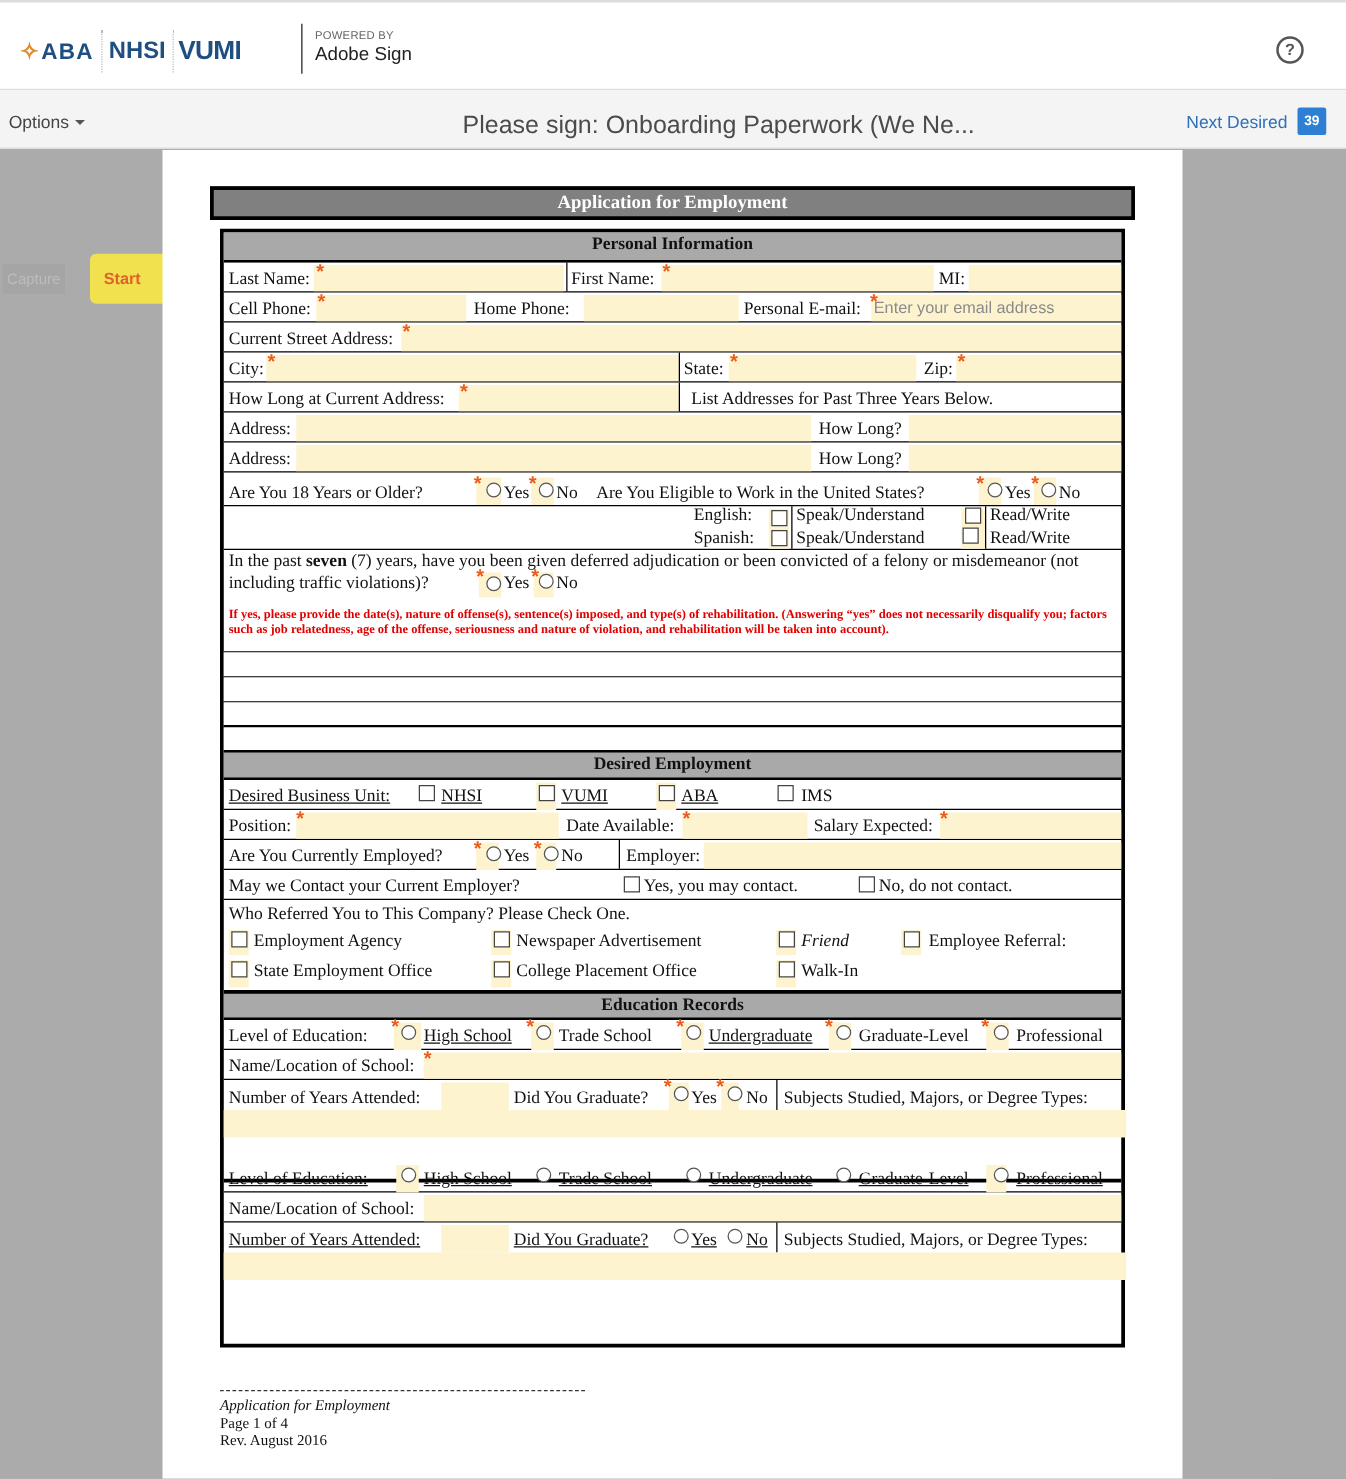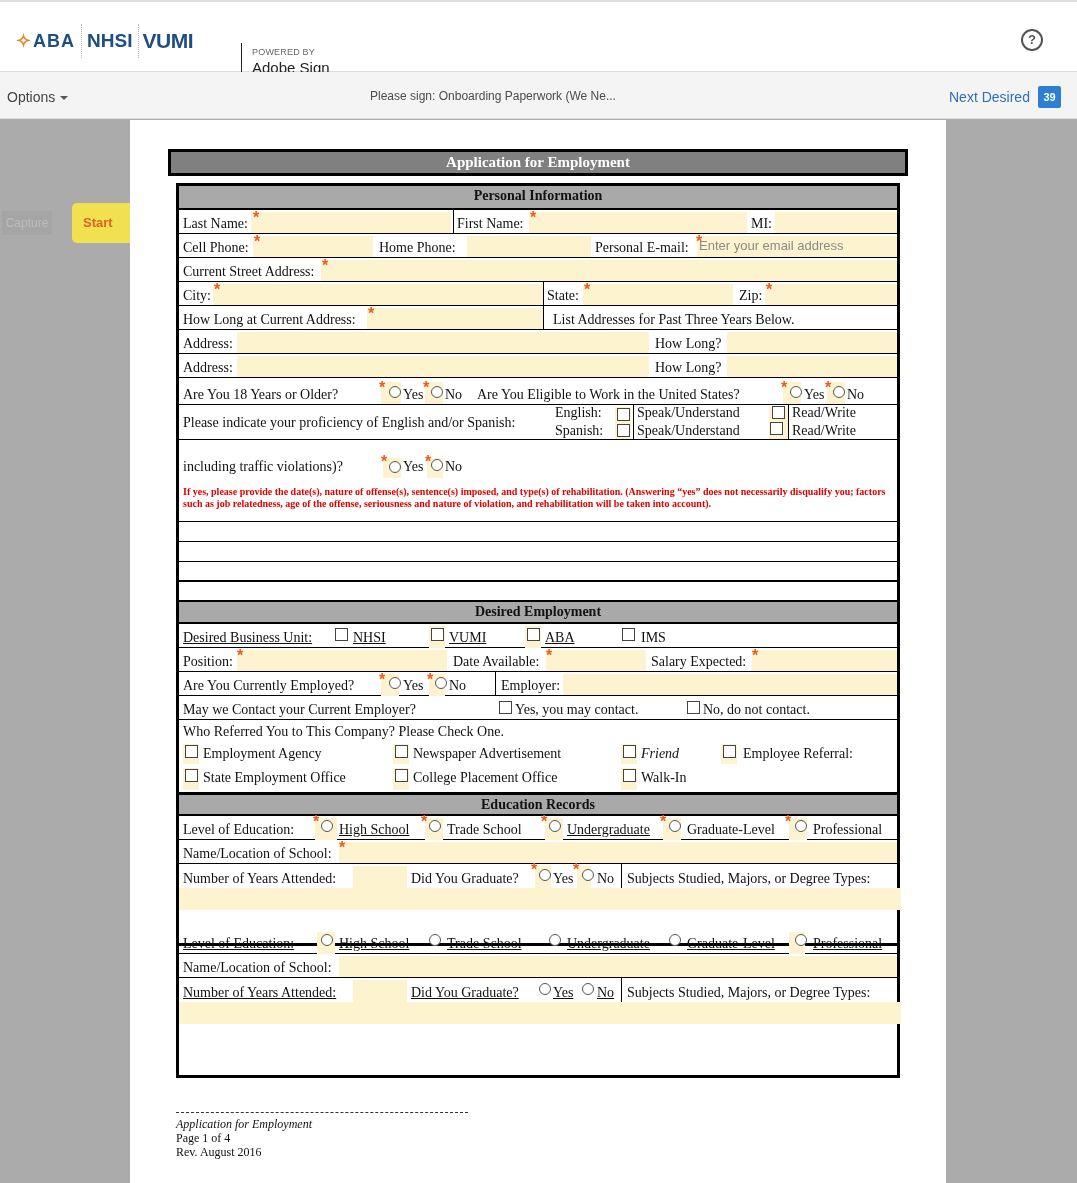--- a/index.html
+++ b/index.html
@@ -6,30 +6,30 @@
   html, body { width: 1077px; height: 1183px; overflow: hidden; background: #ababab; }
   body { position: relative; font-family: "Liberation Sans", sans-serif; }
 
   
   .topbar { position: absolute; left: 0; top: 0; width: 1077px; height: 72px; background: #fff; border-top: 2px solid #ddd; border-bottom: 1px solid #ddd; }
   .logos { position: absolute; left: 16px; top: 22px; height: 34px; display: flex; align-items: center; }
   .logo-aba { display: flex; align-items: center; font-weight: bold; font-size: 18px; color: #1e4f80; letter-spacing: 1px; padding-right: 6px; border-right: 1px dotted #bbb; height: 34px; }
   .logo-aba .fig { color: #e08a2a; font-size: 18px; margin-right: 1px; }
   .logo-nhsi { font-weight: bold; font-size: 19px; color: #1e4f80; padding: 0 5px; border-right: 1px dotted #bbb; height: 34px; line-height: 34px; }
   .logo-vumi { font-weight: bold; font-size: 21px; color: #1e4f80; padding-left: 4px; height: 34px; line-height: 34px; letter-spacing: -0.5px; }
-  .powered { position: absolute; left: 241px; top: 17px; height: 40px; border-left: 1.5px solid #222; padding-left: 10px; margin-top: 24px; }
+  .powered { position: absolute; left: 241px; top: 17px; height: 40px; border-left: 1.5px solid #222; padding-left: 10px; }
   .powered .small { font-size: 9px; color: #666; letter-spacing: 0.2px; margin-top: 4px; }
   .powered .big { font-size: 15px; color: #222; margin-top: 2px; }
   .help-icon { position: absolute; left: 1021px; top: 27px; width: 22px; height: 22px; border: 2px solid #555; border-radius: 50%; font-size: 13px; font-weight: bold; color: #555; text-align: center; line-height: 18px; cursor: pointer; }
 
   
   .subbar { position: absolute; left: 0; top: 72px; width: 1077px; height: 47px; background: #f4f4f4; border-bottom: 1px solid #ddd; }
   .options { position: absolute; left: 7px; top: 17px; font-size: 14px; color: #444; cursor: pointer; }
   .options .caret { display: inline-block; width: 0; height: 0; border-left: 4px solid transparent; border-right: 4px solid transparent; border-top: 4px solid #555; margin-left: 5px; vertical-align: middle; }
-  .doc-title { position: absolute; left: 370px; top: 17px; font-size: 12px; color: #4b4b4b; }
+  .doc-title { position: absolute; left: 370px; top: 17px; font-size: 20px; color: #4b4b4b; }
   .next-req { position: absolute; left: 949px; top: 17px; font-size: 14px; color: #2d6fb8; cursor: pointer; }
   .next-badge { position: absolute; left: 1038px; top: 14px; width: 23px; height: 22px; background: #2d7fd3; color: #fff; font-size: 11px; font-weight: bold; text-align: center; line-height: 22px; border-radius: 2px; }
 
   
   .capture { position: absolute; left: 2px; top: 211px; width: 50px; height: 24px; background: #a5a5a5; color: #bcbcbc; font-size: 12px; text-align: center; line-height: 24px; }
   .start-tag { position: absolute; left: 72px; top: 203px; width: 60px; height: 40px; background: #f2e14f; border-radius: 5px 0 0 5px; color: #e0612a; font-size: 13px; font-weight: bold; line-height: 40px; padding-left: 11px; cursor: pointer; }
   .start-tag::after { content: ""; position: absolute; left: 60px; top: 0; width: 0; height: 0; border-top: 20px solid transparent; border-bottom: 20px solid transparent; border-left: 18px solid #f2e14f; }
 
   
   .page { position: absolute; left: 130px; top: 120px; width: 816px; height: 1063px; background: #fff; font-family: "Liberation Serif", serif; color: #111; }
@@ -170,38 +170,38 @@
       <span class="req" style="left:602px;top:2px;">*</span>
       <div class="radio" style="left:611px;top:8px;"></div>
       <span class="lbl" style="left:625px;">Yes</span>
       <div class="chkbg" style="left:648px;top:4px;width:18px;height:22px;"></div>
       <span class="req" style="left:646px;top:2px;">*</span>
       <div class="radio" style="left:654px;top:8px;"></div>
       <span class="lbl" style="left:668px;">No</span>
     </div>
 
     <div class="row" style="top:219px;height:35px;">
-      <span class="lbl" style="left:4px;bottom:8px;">Please indicate your proficiency of English and/or Spanish:</span>
       <span class="lbl" style="left:376px;bottom:18px;">English:</span>
       <span class="lbl" style="left:376px;bottom:0;">Spanish:</span>
       <div class="chkbg" style="left:436px;top:2px;width:16px;height:32px;"></div>
       <div class="chk" style="left:438px;top:3px;"></div>
       <div class="chk" style="left:438px;top:19px;"></div>
       <div class="vline" style="left:454px;"></div>
       <span class="lbl" style="left:458px;bottom:18px;">Speak/Understand</span>
       <span class="lbl" style="left:458px;bottom:0;">Speak/Understand</span>
       <div class="chkbg" style="left:590px;top:2px;width:20px;height:32px;"></div>
       <div class="chk" style="left:593px;top:1px;"></div>
       <div class="chk" style="left:591px;top:17px;"></div>
       <div class="vline" style="left:609px;"></div>
       <span class="lbl" style="left:613px;bottom:18px;">Read/Write</span>
       <span class="lbl" style="left:613px;bottom:0;">Read/Write</span>
     </div>
 
     <div class="row nob" style="top:254px;height:40px;">
+      <span class="lbl" style="left:4px;top:2px;bottom:auto;"><span>In the past </span><b>seven</b><span> (7) years, have you been given deferred adjudication or been convicted of a felony or misdemeanor (not</span></span>
       <span class="lbl" style="left:4px;top:19px;bottom:auto;">including traffic violations)?</span>
       <div class="chkbg" style="left:204px;top:18px;width:18px;height:20px;"></div>
       <span class="req" style="left:202px;top:14px;">*</span>
       <div class="radio" style="left:210px;top:21px;"></div>
       <span class="lbl" style="left:224px;top:19px;bottom:auto;">Yes</span>
       <div class="chkbg" style="left:248px;top:18px;width:16px;height:20px;"></div>
       <span class="req" style="left:246px;top:14px;">*</span>
       <div class="radio" style="left:252px;top:19px;"></div>
       <span class="lbl" style="left:266px;top:19px;bottom:auto;">No</span>
     </div>

